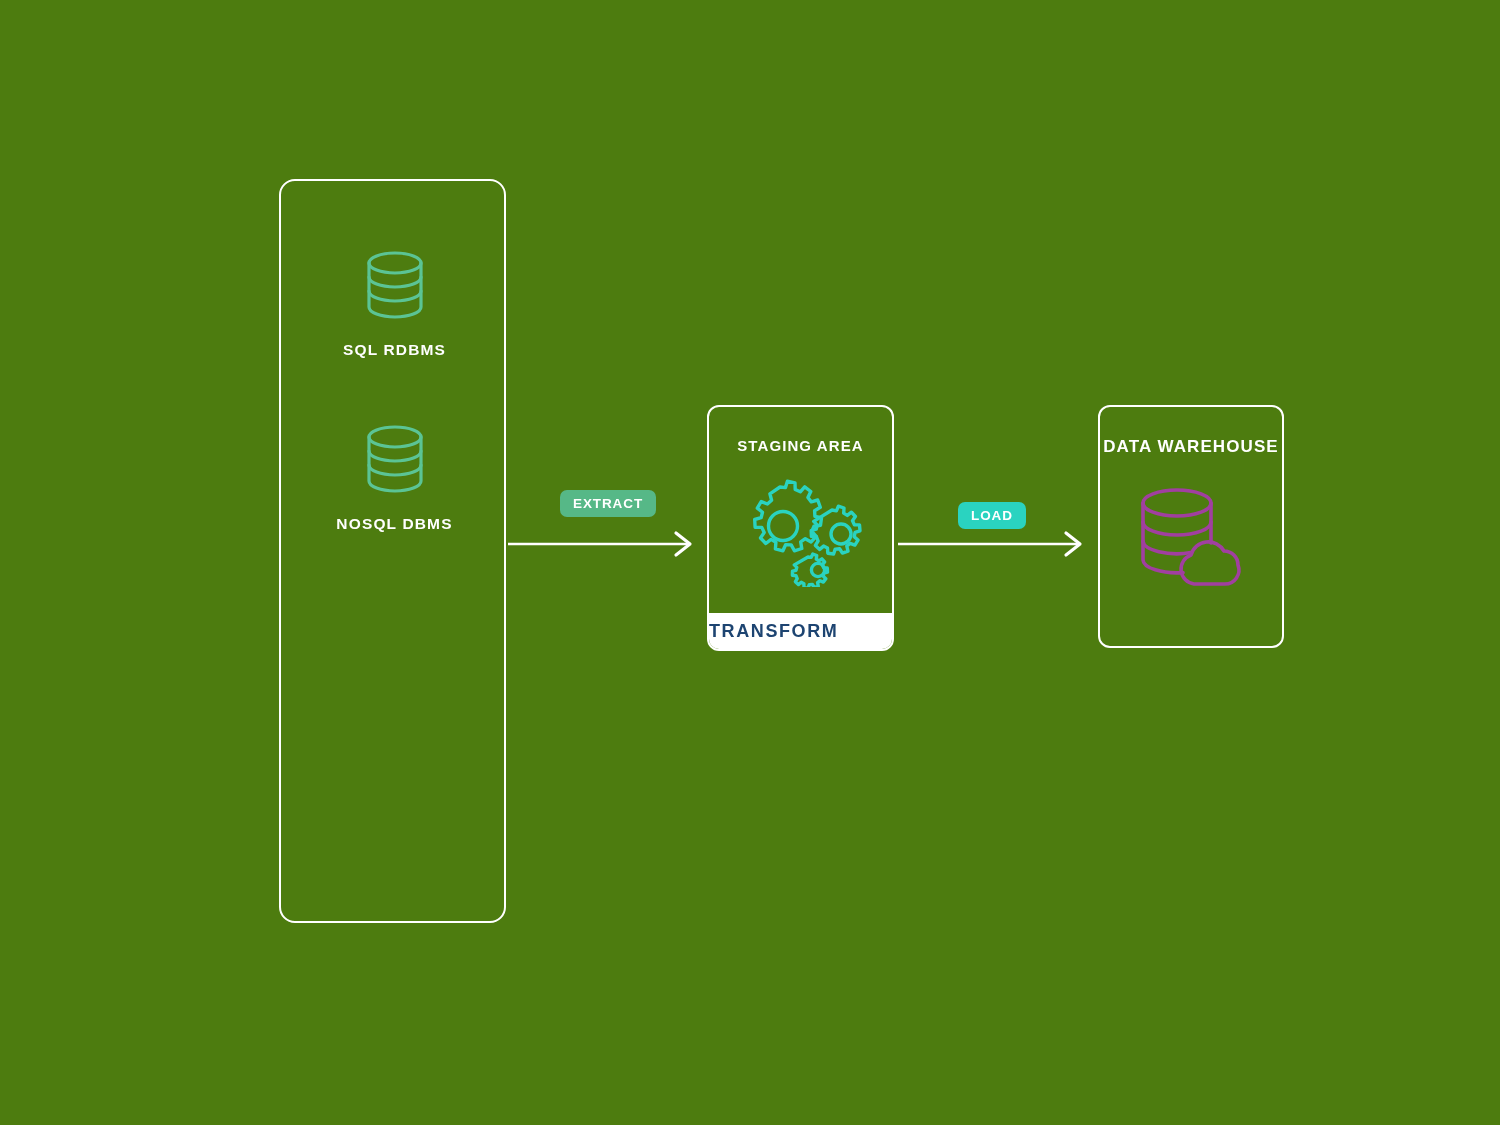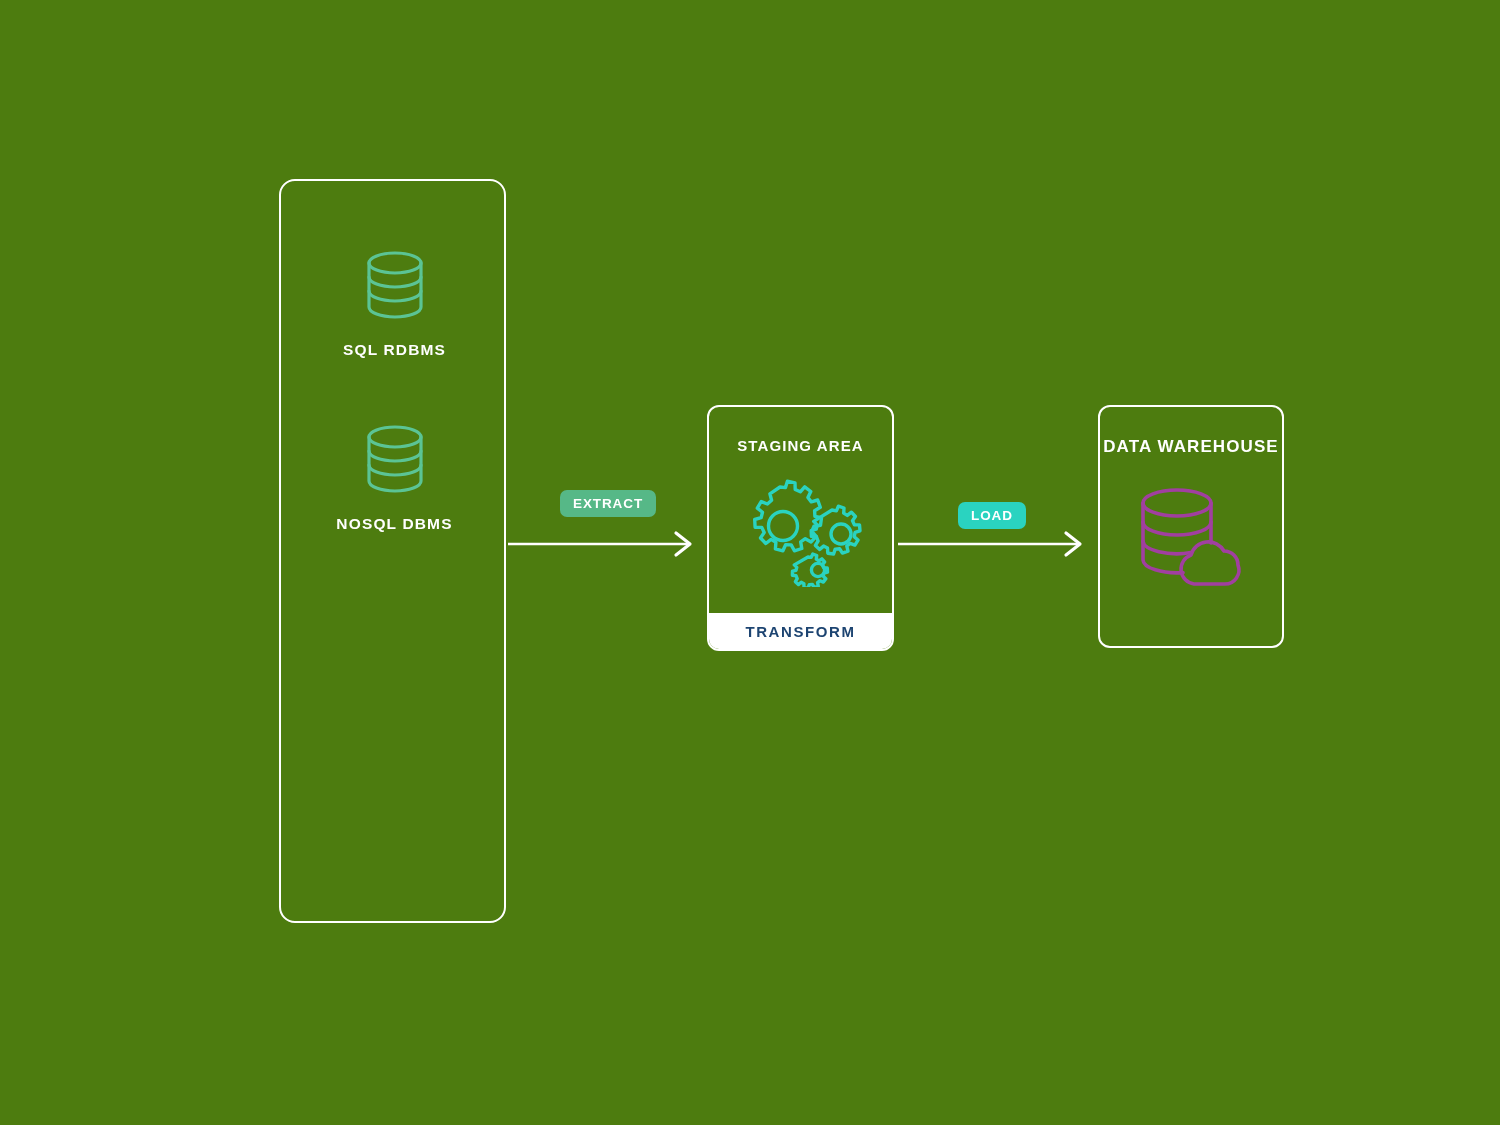--- a/index.html
+++ b/index.html
@@ -95,22 +95,21 @@
   }
   .staging-footer {
     position: absolute;
     bottom: 0;
     left: 0;
     width: 100%;
     height: 36px;
     background: #ffffff;
     display: flex;
     align-items: center;
-    justify-content: center;
-    font-size: 15px;
+    font-size: 18px;
     font-weight: bold;
     letter-spacing: 1.6px;
     color: #1d4471;
   }
 
   
   .warehouse-box {
     position: absolute;
     left: 1098px;
     top: 405px;

